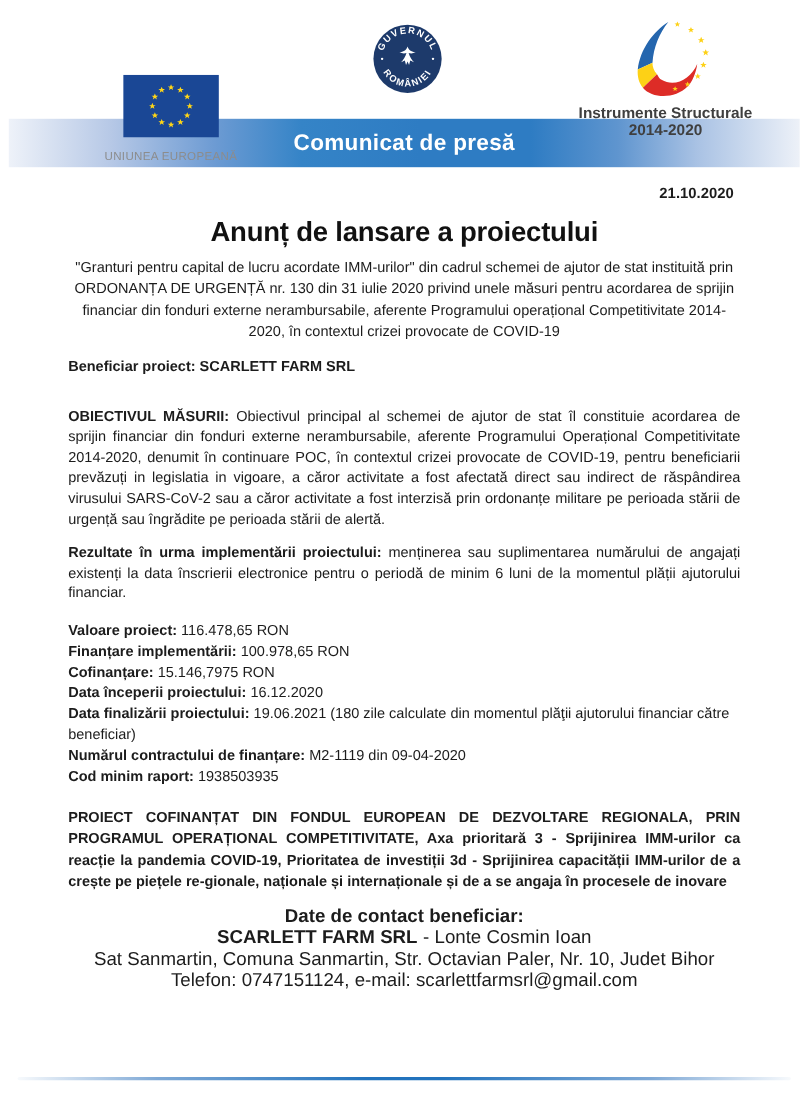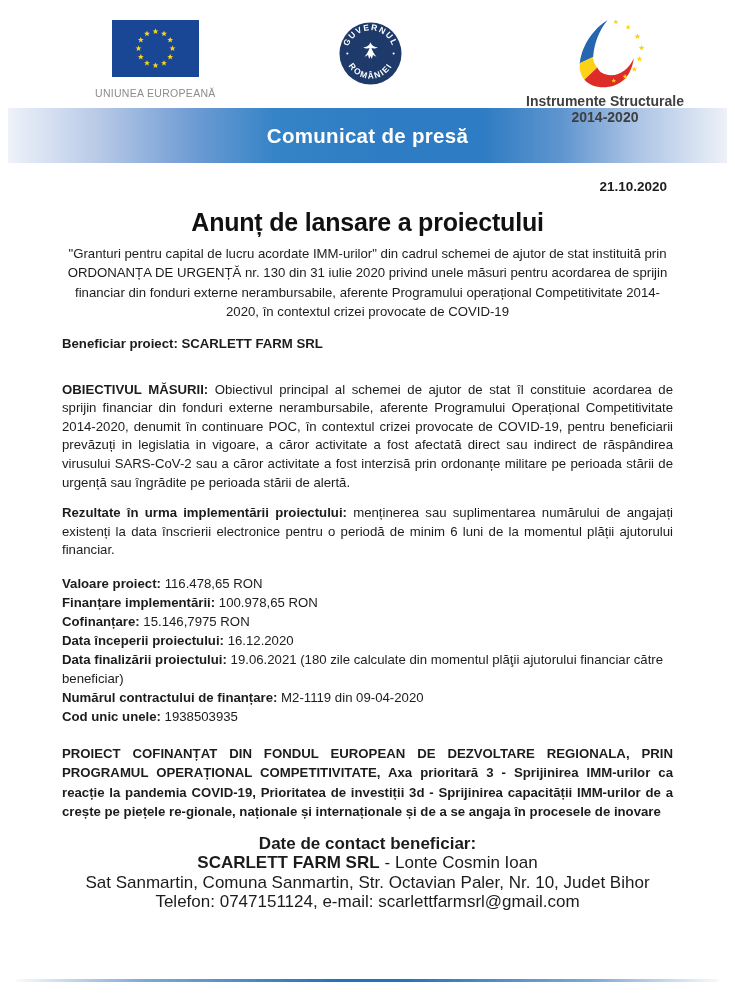--- a/index.html
+++ b/index.html
@@ -5,28 +5,28 @@
   html,body{margin:0;padding:0;}
   body{
     width:735px;height:1000px;background:#ffffff;overflow:hidden;position:relative;
     font-family:"Liberation Sans", sans-serif;color:#1c1c1c;
     -webkit-font-smoothing:antialiased;
   }
   .page{position:absolute;inset:0;}
   
   .logos{display:flex;justify-content:space-between;align-items:flex-start;
          padding:20px 50px 0 95px;height:98px;box-sizing:border-box;}
-  .logo-block{text-align:center;}
+  .logo-block{text-align:center;margin-top:48px;}
   .eu-label{font-size:10.5px;color:#8c8c8c;letter-spacing:.3px;margin-top:6px;white-space:nowrap;}
   .gov-block{margin-top:2px;}
   .is-block{width:160px;margin-top:-2px;}
   .is-caption{font-size:14px;font-weight:700;color:#3f3f3f;line-height:11.5px;margin-top:4px;}
   
   .banner{
-    margin:10px 8px 0;height:55px;display:flex;align-items:center;justify-content:center;
+    margin:10px 8px 0;height:44px;display:flex;align-items:center;justify-content:center;
     background:linear-gradient(90deg,
       #eef2f9 0%, #b6c8e6 13%, #6d9bd3 26%, #3584c7 37%,
       #2e7cc3 52%, #2e7cc3 66%, #5f95cf 77%, #a9c2e4 87%, #edf1f8 100%);
   }
   .banner-text{color:#ffffff;font-size:20.5px;font-weight:700;letter-spacing:.3px;}
   
   .date-line{margin:16px 68px 0 0;text-align:right;font-weight:700;font-size:13.5px;}
   .doc-title{margin:14px 0 0;text-align:center;font-size:25px;font-weight:700;letter-spacing:-.2px;color:#111;}
   .intro{margin:7px auto 0;width:616px;text-align:center;font-size:13.2px;line-height:19.4px;}
   .beneficiary{margin:14px 62px 0;font-weight:700;font-size:13.2px;}
@@ -135,21 +135,21 @@
 
   <p class="para tight"><span class="lead">Rezultate în urma implementării proiectului:</span> <span>menținerea sau suplimentarea numărului de angajați existenți la data înscrierii electronice pentru o periodă de minim 6 luni de la momentul plății ajutorului financiar.</span></p>
 
   <div class="details">
     <div class="detail-row"><span class="dlabel">Valoare proiect:</span> <span>116.478,65 RON</span></div>
     <div class="detail-row"><span class="dlabel">Finanțare implementării:</span> <span>100.978,65 RON</span></div>
     <div class="detail-row"><span class="dlabel">Cofinanțare:</span> <span>15.146,7975 RON</span></div>
     <div class="detail-row"><span class="dlabel">Data începerii proiectului:</span> <span>16.12.2020</span></div>
     <div class="detail-row"><span class="dlabel">Data finalizării proiectului:</span> <span>19.06.2021 (180 zile calculate din momentul plăţii ajutorului financiar către beneficiar)</span></div>
     <div class="detail-row"><span class="dlabel">Numărul contractului de finanțare:</span> <span>M2-1119 din 09-04-2020</span></div>
-    <div class="detail-row"><span class="dlabel">Cod unic unele:</span> <span>1938503935</span></div>
+    <div class="detail-row"><span class="dlabel">Cod minim raport:</span> <span>1938503935</span></div>
   </div>
 
   <p class="cofinance">PROIECT COFINANȚAT DIN FONDUL EUROPEAN DE DEZVOLTARE REGIONALA, PRIN PROGRAMUL OPERAȚIONAL COMPETITIVITATE, Axa prioritară 3 - Sprijinirea IMM-urilor ca reacție la pandemia COVID-19, Prioritatea de investiții 3d - Sprijinirea capacității IMM-urilor de a crește pe piețele re-gionale, naționale și internaționale și de a se angaja în procesele de inovare</p>
 
   <div class="contact">
     <div class="bold">Date de contact beneficiar:</div>
     <div><span class="bold">SCARLETT FARM SRL</span><span class="person">- Lonte Cosmin Ioan</span></div>
     <div>Sat Sanmartin, Comuna Sanmartin, Str. Octavian Paler, Nr. 10, Judet Bihor</div>
     <div>Telefon: 0747151124, e-mail: scarlettfarmsrl@gmail.com</div>
   </div>

